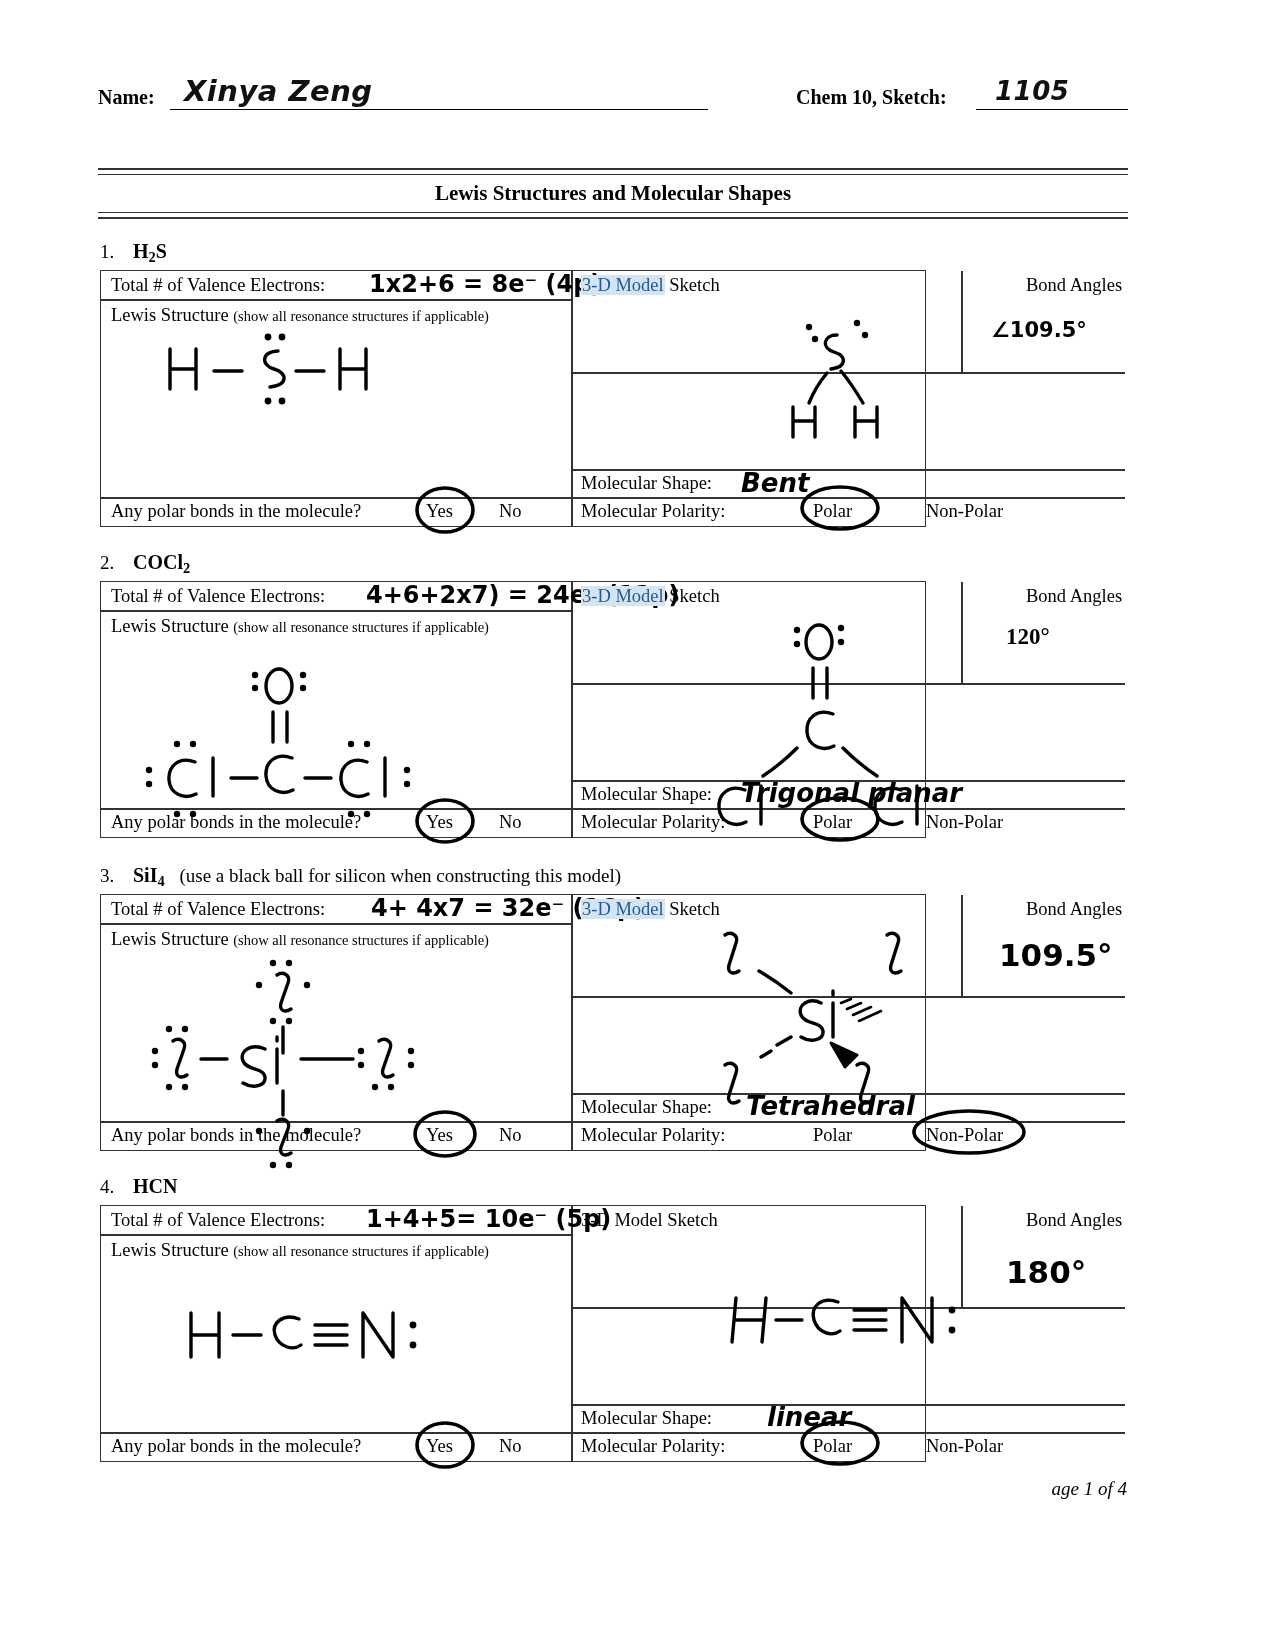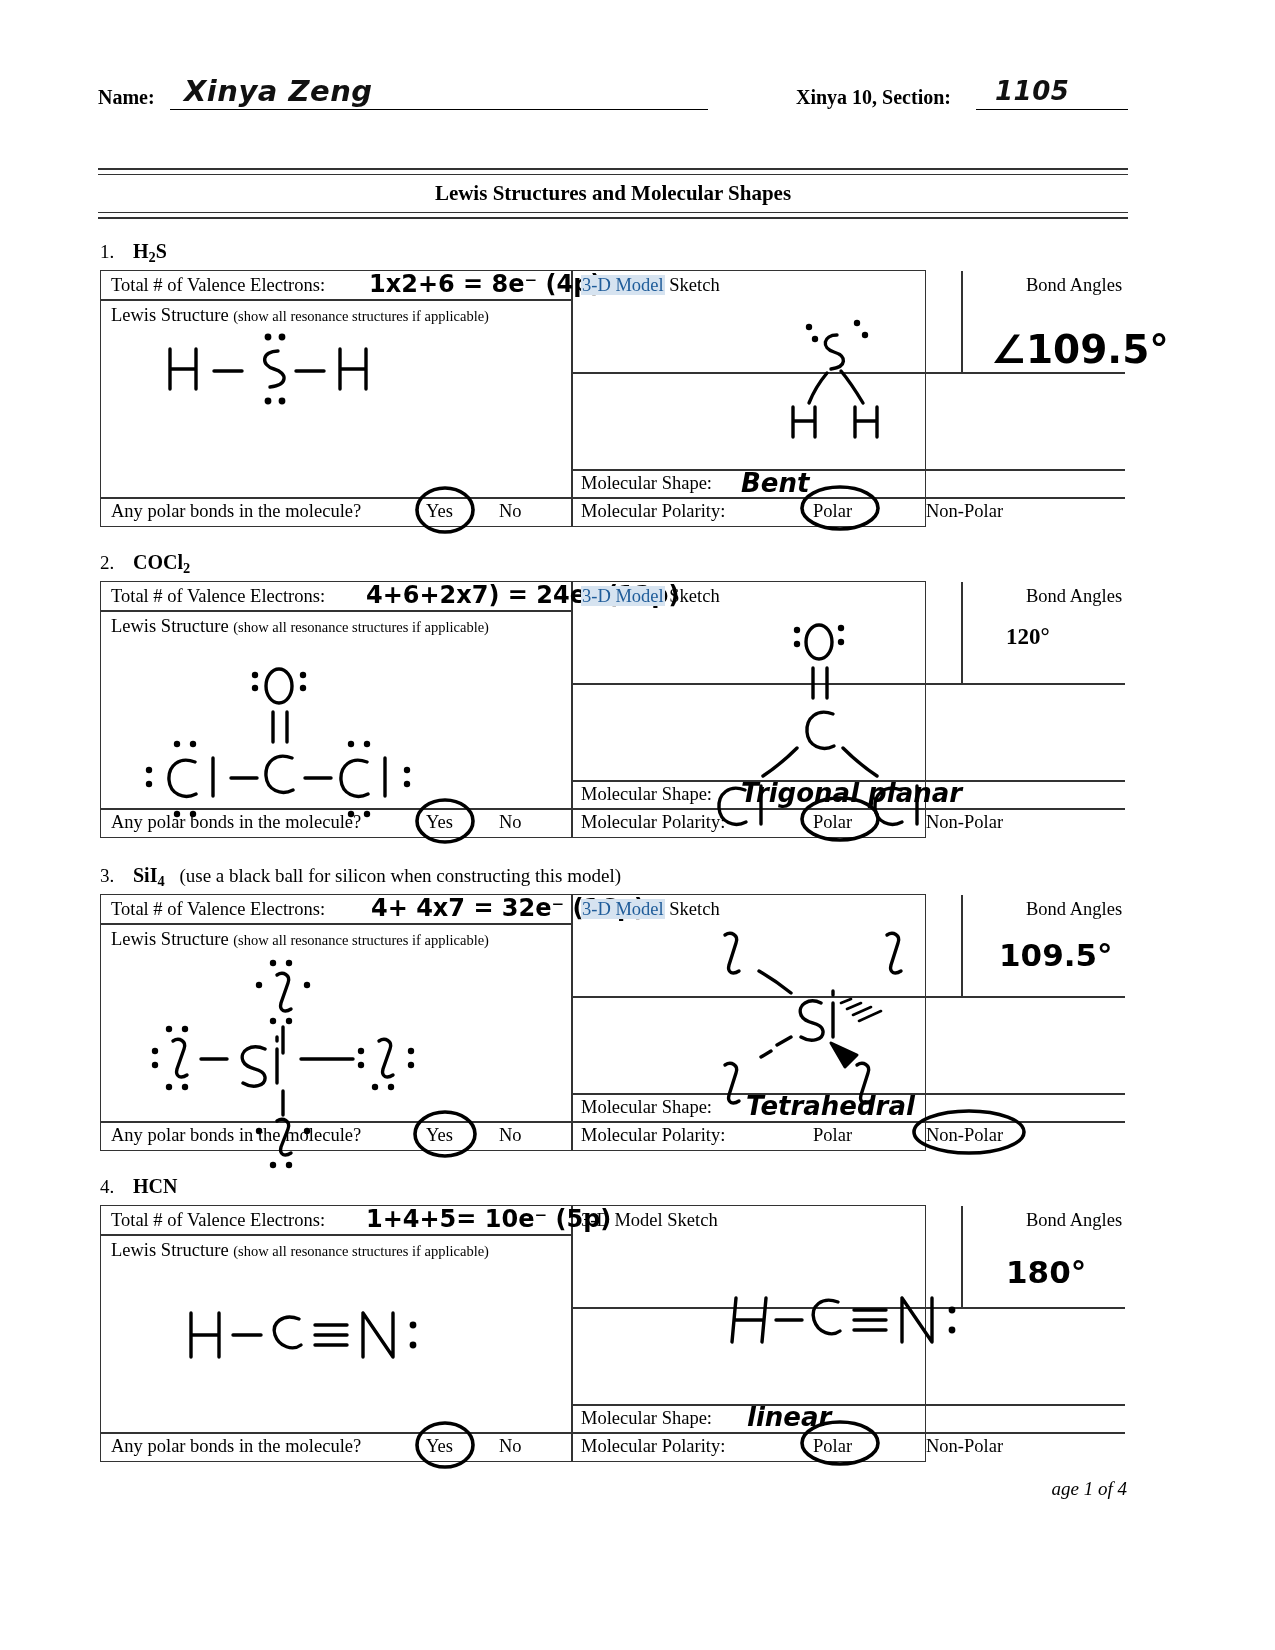--- a/index.html
+++ b/index.html
@@ -51,21 +51,21 @@
 <body>
 
 <div class="page">
 
   <div class="hdr">
     <div class="hrow">
       <span class="lbl" style="left:0;top:0;">Name:</span>
       <span class="rule" style="left:72px;top:31px;width:538px;"></span>
       <span class="hand" style="position:absolute;left:86px;top:-4px;font-size:29px;">Xinya Zeng</span>
 
-      <span class="lbl" style="left:698px;top:0;">Xinya 10, Section:</span>
+      <span class="lbl" style="left:698px;top:0;">Chem 10, Sketch:</span>
       <span class="rule" style="left:878px;top:31px;width:152px;"></span>
       <span class="hand" style="position:absolute;left:897px;top:-2px;font-size:26px;">1105</span>
     </div>
 
   </div>
 
   <div class="titlebar">
     <div class="dbl-top"></div>
     <div class="doctitle">Lewis Structures and Molecular Shapes</div>
     <div class="dbl-bot"></div>
@@ -86,21 +86,21 @@
     <div class="cellborder hline" style="left:0;top:226px;width:1024px;"></div>
 
     <span class="celltxt" style="left:10px;top:4px;">Total # of Valence Electrons:</span>
     <span class="hw" style="left:268px;top:-1px;font-size:24px;">1x2+6 = 8e⁻ (4p)</span>
 
     <span class="celltxt" style="left:10px;top:34px;"><span>Lewis Structure</span> <span class="small">(show all resonance structures if applicable)</span></span>
 
     <span class="celltxt" style="left:480px;top:4px;"><span class="hl3d">3-D Model</span><span> Sketch</span></span>
 
     <span class="celltxt" style="left:925px;top:4px;">Bond Angles</span>
-    <span class="hw" style="left:890px;top:56px;font-size:39px;">∠109.5°</span>
+    <span class="hw" style="left:890px;top:47px;font-size:21px;">∠109.5°</span>
 
     <span class="celltxt" style="left:480px;top:202px;">Molecular Shape:</span>
     <span class="hw hwi" style="left:640px;top:197px;font-size:26px;">Bent</span>
 
     <span class="celltxt" style="left:10px;top:230px;">Any polar bonds in the molecule?</span>
     <span class="celltxt" style="left:325px;top:230px;">Yes</span>
     <span class="celltxt" style="left:398px;top:230px;">No</span>
 
     <span class="celltxt" style="left:480px;top:230px;">Molecular Polarity:</span>
     <span class="celltxt" style="left:712px;top:230px;">Polar</span>
@@ -351,21 +351,21 @@
     <span class="hw" style="left:265px;top:-1px;font-size:24px;text-align:center;">1+4+5= 10e⁻ (5p)</span>
 
     <span class="celltxt" style="left:10px;top:34px;"><span>Lewis Structure</span> <span class="small">(show all resonance structures if applicable)</span></span>
 
     <span class="celltxt" style="left:480px;top:4px;">3-D Model Sketch</span>
 
     <span class="celltxt" style="left:925px;top:4px;">Bond Angles</span>
     <span class="hw" style="left:905px;top:48px;font-size:31px;">180°</span>
 
     <span class="celltxt" style="left:480px;top:202px;">Molecular Shape:</span>
-    <span class="hw hwi" style="left:646px;top:196px;font-size:26px;">linear</span>
+    <span class="hw hwi" style="left:666px;top:196px;font-size:26px;">linear</span>
 
     <span class="celltxt" style="left:10px;top:230px;">Any polar bonds in the molecule?</span>
     <span class="celltxt" style="left:325px;top:230px;">Yes</span>
     <span class="celltxt" style="left:398px;top:230px;">No</span>
 
     <span class="celltxt" style="left:480px;top:230px;">Molecular Polarity:</span>
     <span class="celltxt" style="left:712px;top:230px;">Polar</span>
     <span class="celltxt" style="left:825px;top:230px;">Non-Polar</span>
 
     <svg style="position:absolute;left:80px;top:95px;" width="270" height="80">

